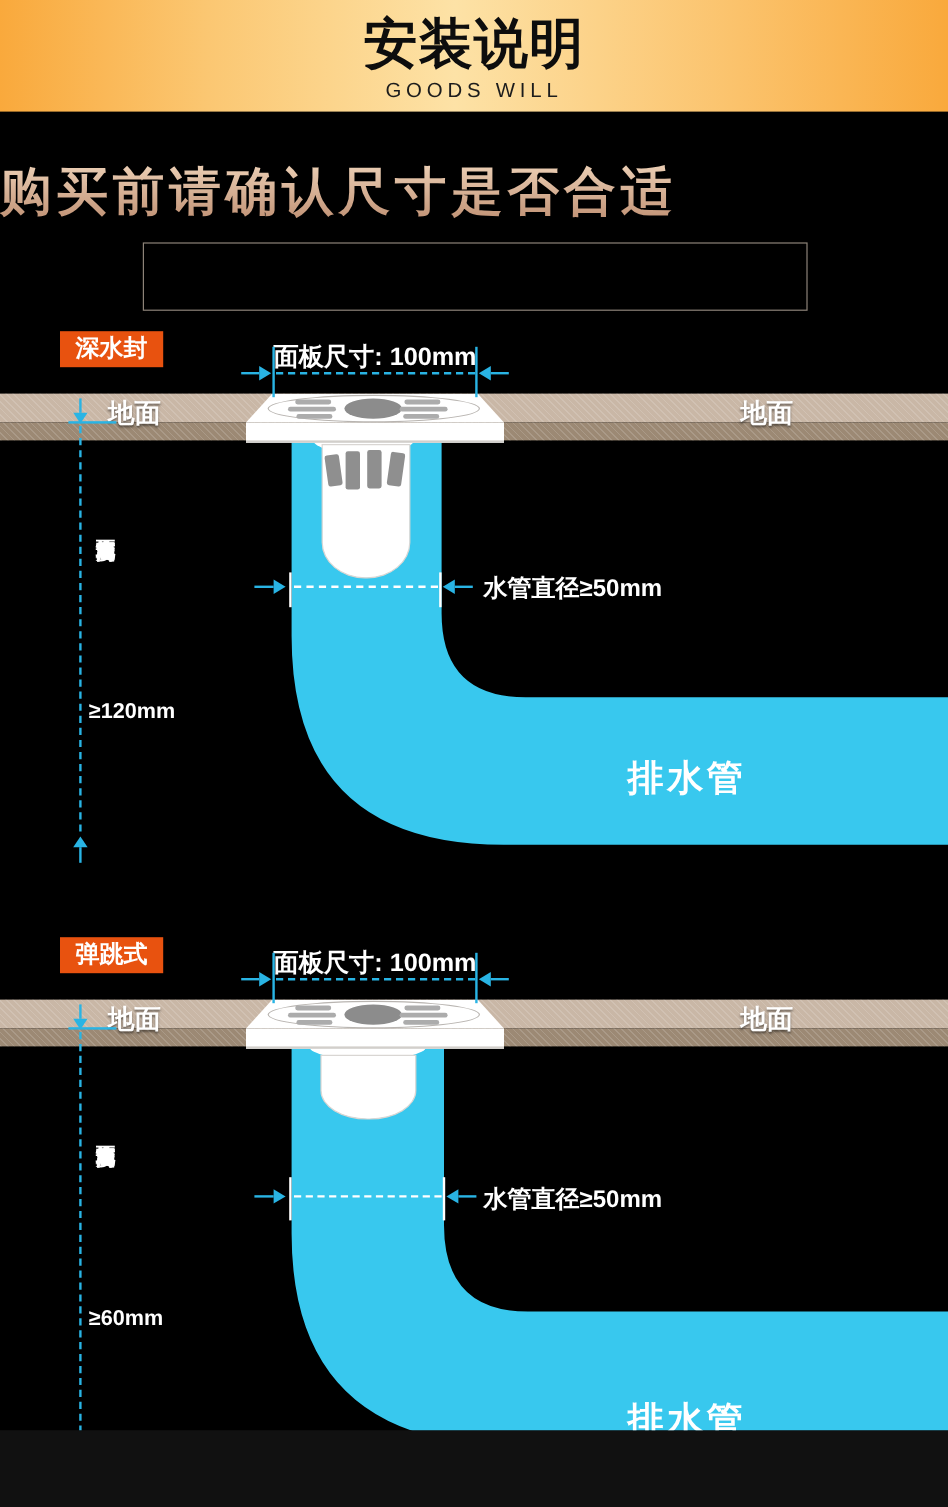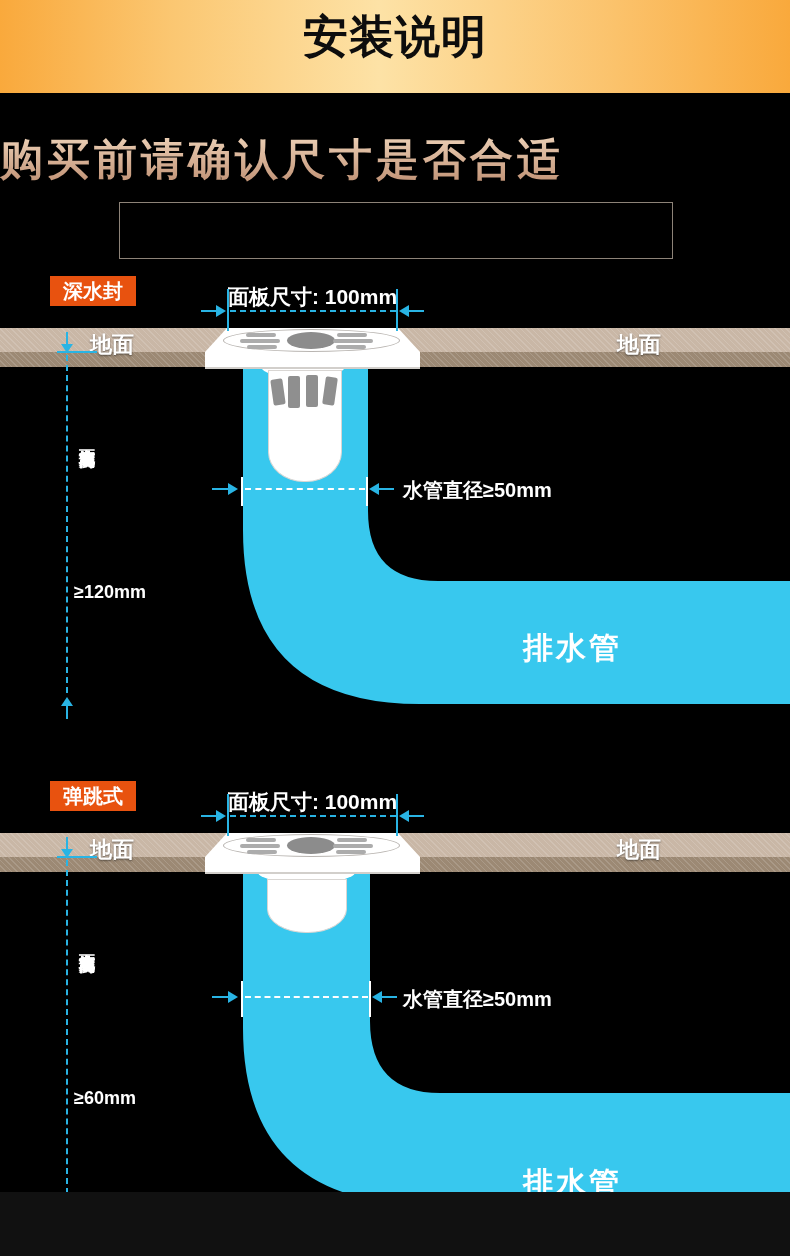--- a/index.html
+++ b/index.html
@@ -127,20 +127,21 @@
   .d1 .ptxt{left:523px;top:358px;}
   .d2 .ptxt{left:523px;top:388px;}
 </style>
 </head>
 <body>
 
 <div class="page">
 
   <div class="header">
     <div class="header-title">安装说明</div>
+    <div class="header-sub">GOODS WILL</div>
   </div>
 
   <div class="notice-title">购买前请确认尺寸是否合适</div>
   <div class="notice-box">
   </div>
 
   <div class="diag d1">
     <div class="tag">深水封</div>
 
     <svg class="pipe-svg" width="790" height="490" viewBox="0 0 790 490">

